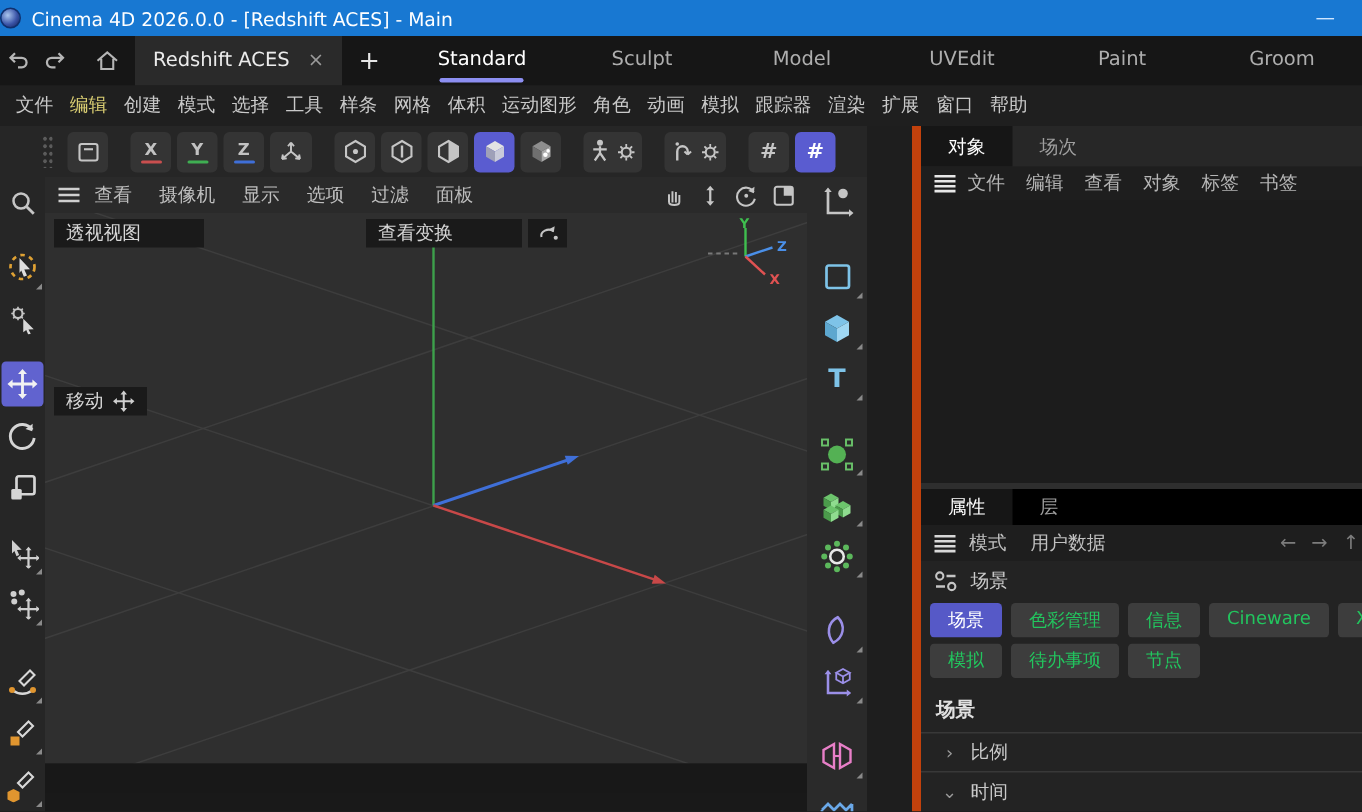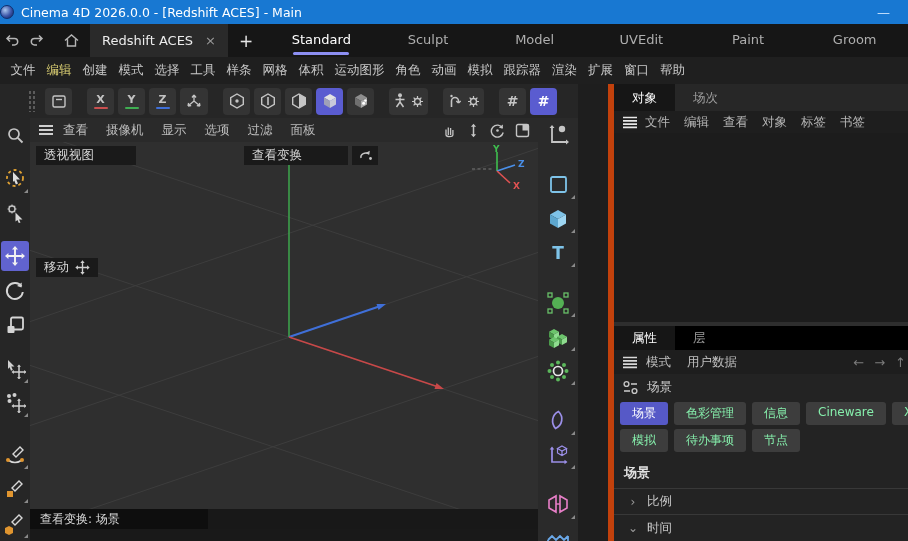--- a/index.html
+++ b/index.html
@@ -73,21 +73,21 @@
 .omcontent{height:189px;background:#1c1c1c;flex:0 0 auto}
 .splitter{height:4px;background:#2e2e2e;flex:0 0 auto}
 .amtabs{height:24px;background:#000000;display:flex;align-items:center;flex:0 0 auto}
 .amtabs .otab{line-height:24px}
 .ammenu{height:24px;background:#1e1e1e;display:flex;align-items:center;padding:0 8px;flex:0 0 auto}
 .ammenu .mi{padding:0 8px;font-size:12.5px;color:#c0c0c0}
 .navarrows{margin-left:auto;display:flex;gap:10px;align-items:center;color:#7c7c7c;font-size:13px}
 .moderow{height:26px;display:flex;align-items:center;gap:8px;padding-left:8px;color:#cccccc;font-size:12.5px;flex:0 0 auto}
 .btnrow{display:flex;gap:6px;padding-left:6px;margin-top:2px;flex:0 0 auto;white-space:nowrap;overflow:hidden}
 .btnrow.second{margin-top:4px}
-.pill{background:#3d3d3d;border-radius:3px;padding:3px 12px;font-size:12px;color:#86efac}
+.pill{background:#3d3d3d;border-radius:3px;padding:3px 12px;font-size:12px;color:#22c55e}
 .pill.active{background:#5659c7;color:#fff}
 .secheader{margin-top:6px;padding:6px 10px 6px;color:#e0e0e0;font-weight:bold;font-size:13px;border-bottom:1px solid #383838;flex:0 0 auto}
 .grouprow{height:26px;display:flex;align-items:center;gap:9px;padding-left:14px;color:#c9c9c9;font-size:12.5px;flex:0 0 auto}
 .grouprow .chev{color:#9a9a9a;font-size:12px;width:10px;text-align:center}
 .grouprow.bordered{border-bottom:1px solid #383838}
 </style>
 </head>
 <body>
 
 <div class="titlebar">
@@ -382,21 +382,20 @@
     <line x1="29" y1="27" x2="29" y2="8" stroke="#3fbf4f" stroke-width="1.6"></line>
     <text x="25" y="8" fill="#3fbf4f">Y</text>
     <line x1="29" y1="27" x2="47" y2="21" stroke="#4a8fe8" stroke-width="1.6"></line>
     <text x="50" y="23" fill="#4a8fe8">Z</text>
     <line x1="29" y1="27" x2="42" y2="39" stroke="#e05252" stroke-width="1.6"></line>
     <text x="45" y="45" fill="#e05252">X</text>
   </svg>
 </div>
 
 <div class="vpstatus">
-  <span class="vsleft">查看变换: 场景</span>
 </div>
 <div class="bottomstrip"></div>
 
 <div class="righttools">
   <span class="rcell">
     <svg width="24" height="24" viewBox="0 0 24 24">
         <path d="M6 4 V19 H21" stroke="#c5c5c5" stroke-width="1.8" fill="none"></path>
         <path d="M6 2 l-2.5 3 h5 Z M23 19 l-3 -2.5 v5 Z" fill="#c5c5c5"></path>
         <circle cx="16" cy="6" r="3.2" fill="#c5c5c5"></circle>
       </svg>

